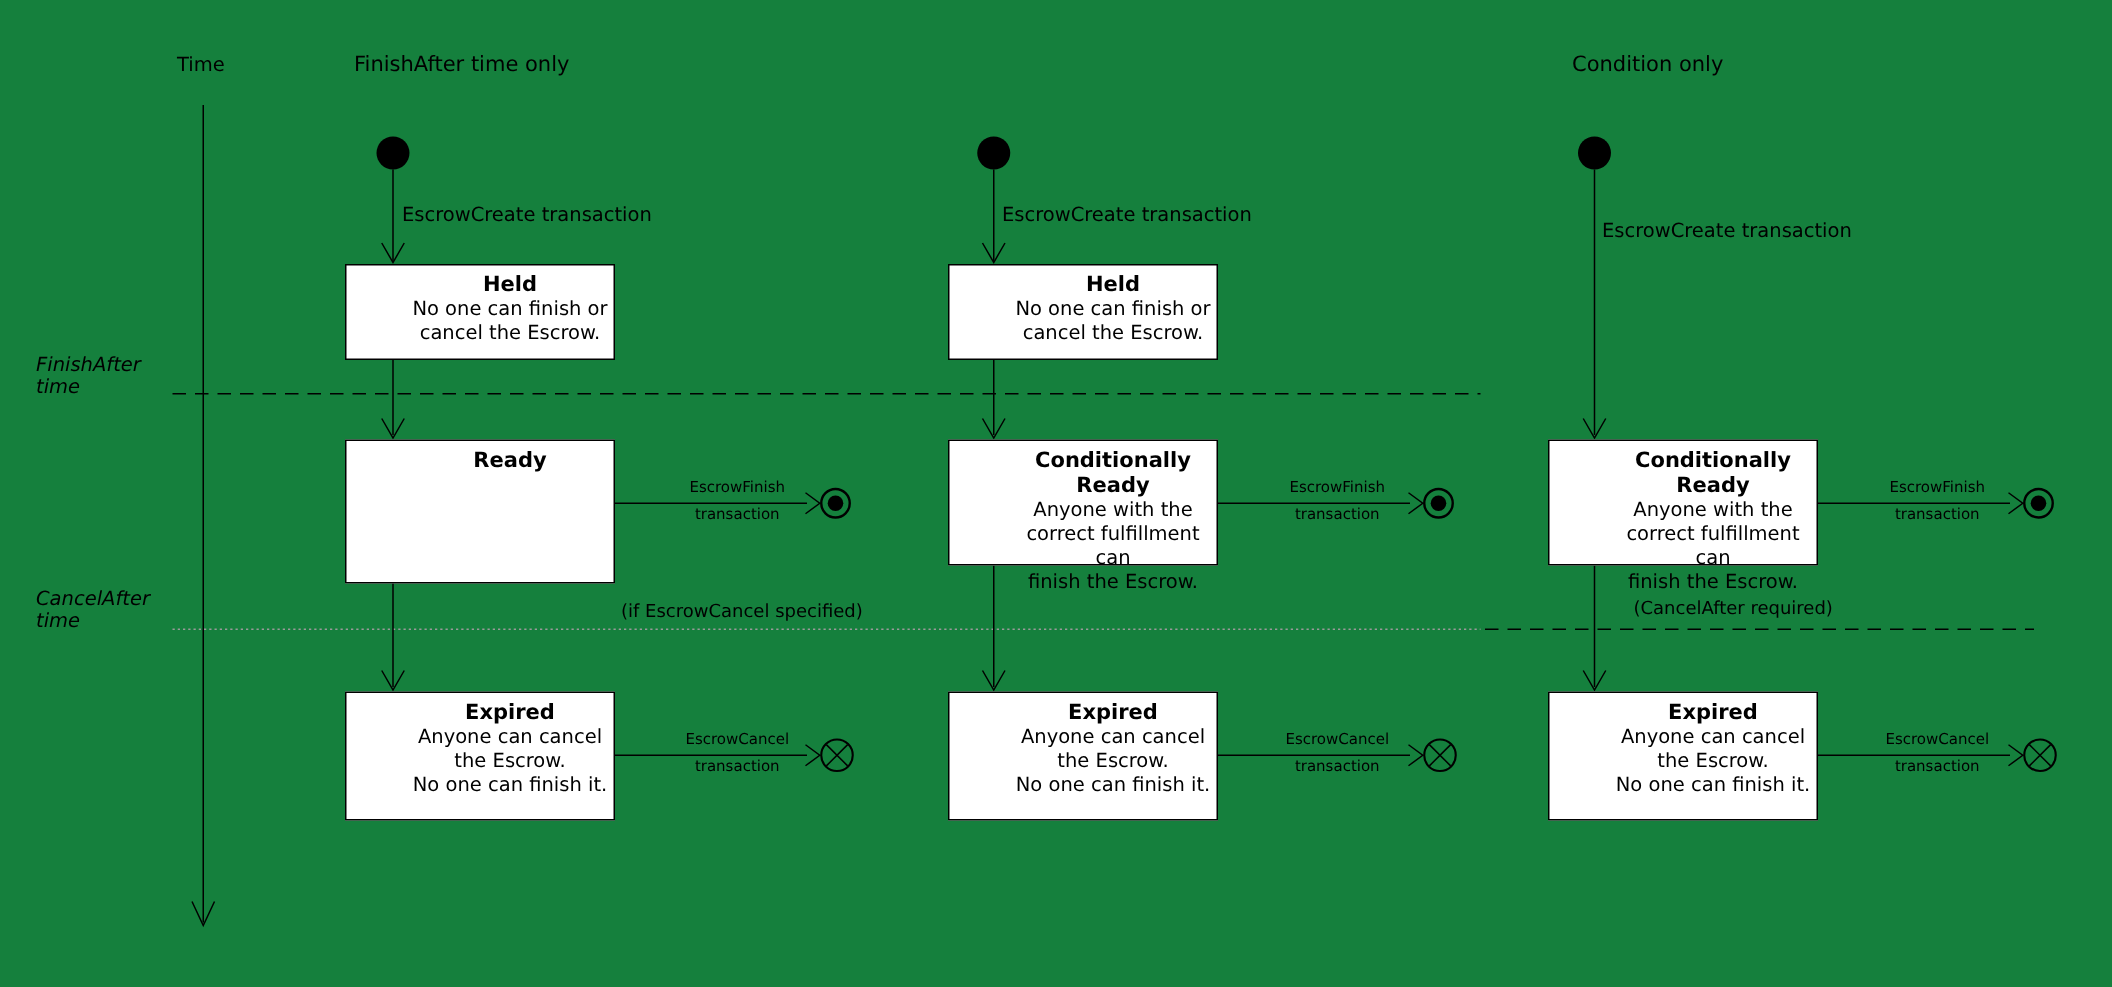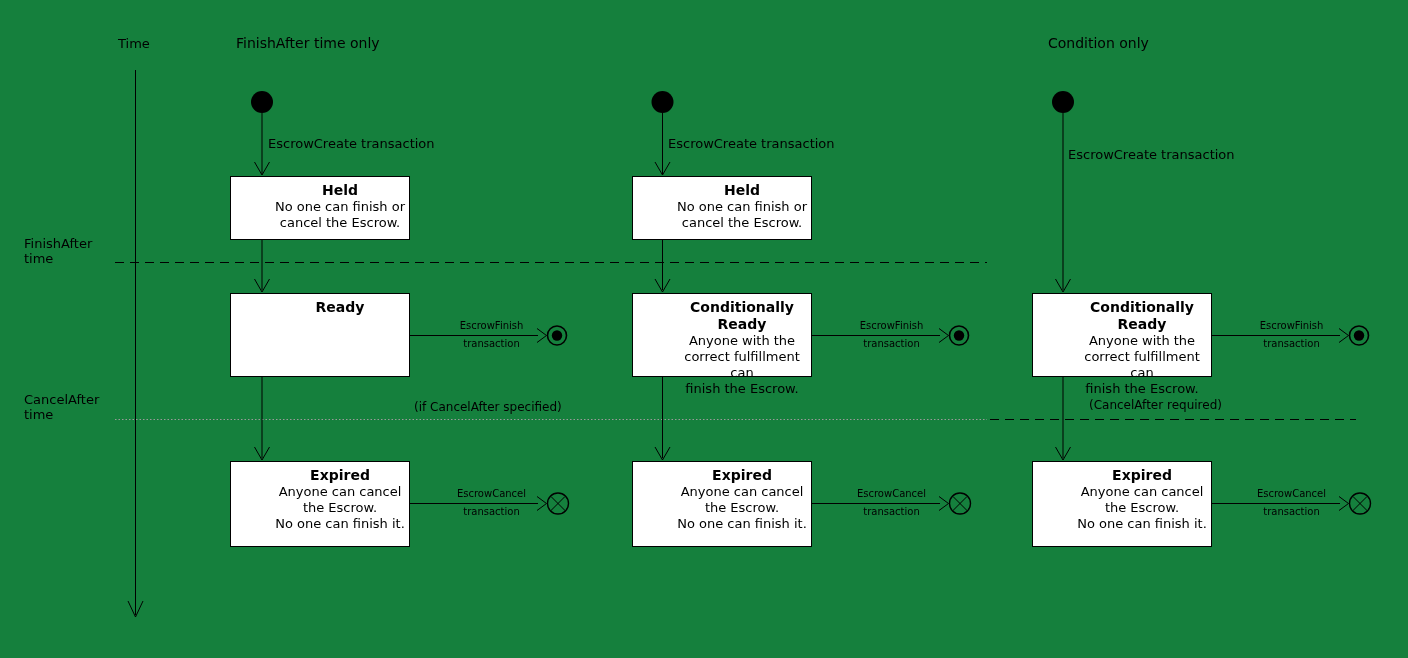--- a/index.html
+++ b/index.html
@@ -4,21 +4,21 @@
 <style>
   html,body{margin:0;padding:0;background:#ffffff;}
   .canvas{
     position:relative;width:1408px;height:658px;background:#15803d;
     font-family:"DejaVu Sans","Liberation Sans",sans-serif;color:#000;overflow:hidden;
   }
   .layer{position:absolute;left:0;top:0;}
   .abs{position:absolute;}
   .col-header{font-size:14px;font-weight:normal;line-height:16px;white-space:pre-line;}
   .axis-label{font-size:13px;}
-  .marker-label{font-size:13px;line-height:15px;white-space:pre-line;}
+  .marker-label{font-size:13px;line-height:15px;white-space:pre-line;font-style:italic;}
   .state-box{
     position:absolute;width:180px;box-sizing:border-box;border:1px solid #000;
     background:#fff;text-align:center;padding-top:5px;font-size:13px;line-height:16px;padding-left:40px;
   }
   .state-title{font-weight:bold;font-size:14px;line-height:17px;}
   .state-desc{white-space:pre-line;}
   .edge-label{font-size:13px;line-height:15px;}
   .edge-label-centered{
     position:absolute;width:161px;text-align:center;font-size:10px;
     line-height:17.5px;white-space:pre-line;
@@ -100,30 +100,30 @@
 
   <div class="abs axis-label" style="left:118px;top:36px;">Time</div>
 
   <div class="abs col-header" style="left:236px;top:35px;">FinishAfter time only</div>
   <div class="abs col-header" style="left:1048px;top:35px;">Condition only</div>
 
   <div class="abs marker-label" style="left:24px;top:236px;">FinishAfter
 time</div>
   <div class="abs marker-label" style="left:24px;top:392px;">CancelAfter
 time</div>
-  <div class="abs annotation" style="left:414px;top:400px;">(if CancelAfter specified)</div>
+  <div class="abs annotation" style="left:414px;top:400px;">(if EscrowCancel specified)</div>
   <div class="abs annotation" style="left:1089px;top:398px;">(CancelAfter required)</div>
 
   <div class="abs edge-label" style="left:268px;top:136px;">EscrowCreate transaction</div>
   <div class="state-box" style="left:230px;top:176px;height:64px;">
     <div class="state-title">Held</div>
     <div class="state-desc">No one can finish or
 cancel the Escrow.</div>
   </div>
-  <div class="state-box" style="left:230px;top:293px;height:84px;">
+  <div class="state-box" style="left:230px;top:293px;height:96px;">
     <div class="state-title">Ready</div>
   </div>
   <div class="edge-label-centered" style="left:411px;top:317px;">EscrowFinish
 transaction</div>
   <div class="state-box" style="left:230px;top:461px;height:86px;">
     <div class="state-title">Expired</div>
     <div class="state-desc">Anyone can cancel
 the Escrow.
 No one can finish it.</div>
   </div>

